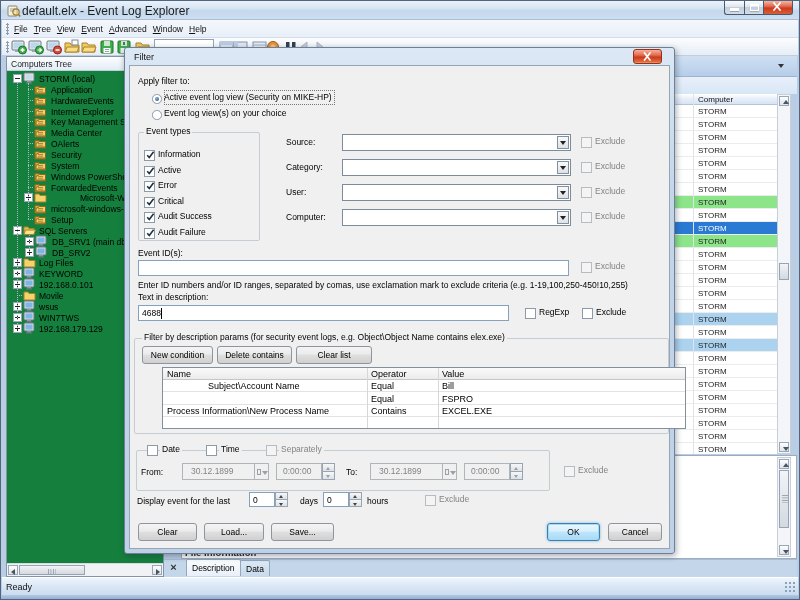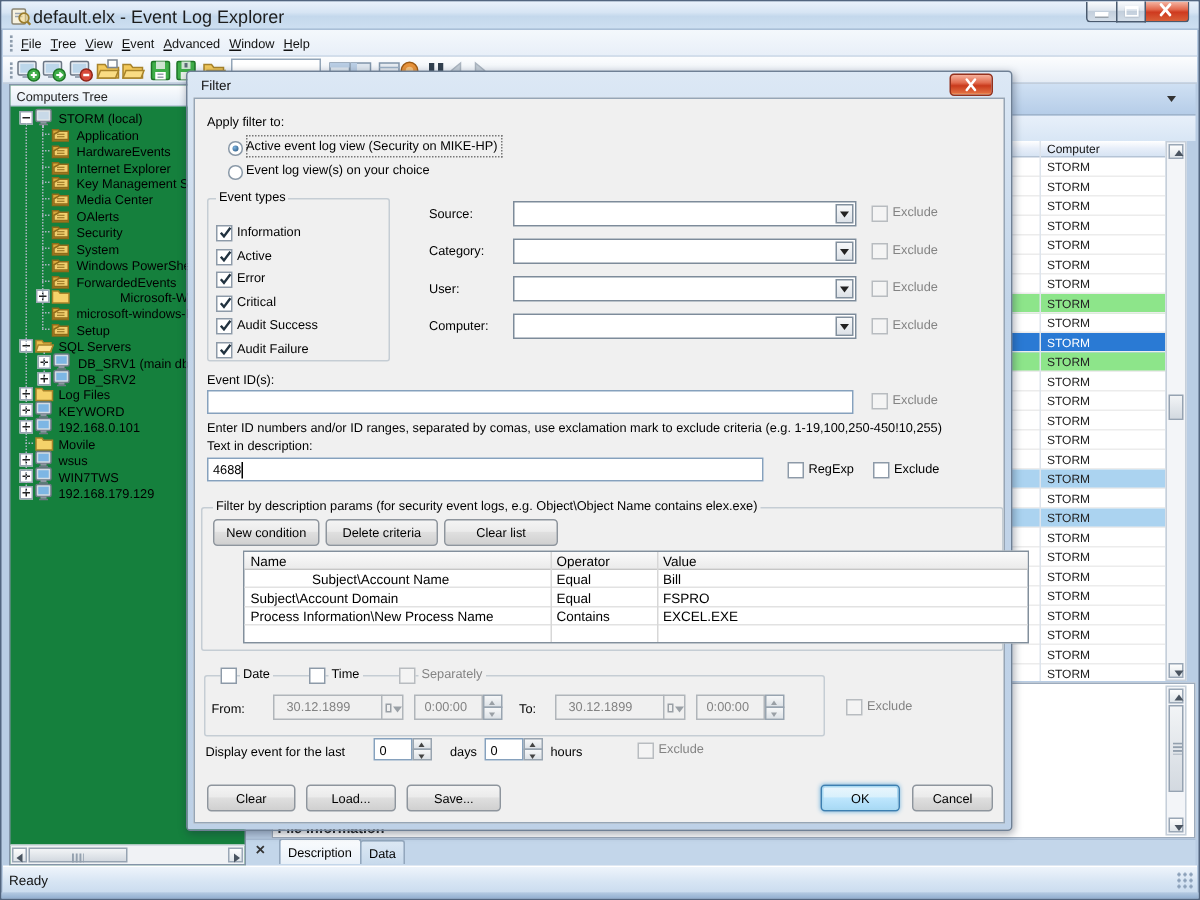--- a/index.html
+++ b/index.html
@@ -761,37 +761,36 @@
       </div>
       <div class="checkbox" style="left:395px;top:242px;"></div>
       <span class="lbl" style="left:409px;top:241px;">RegExp</span>
       <div class="checkbox" style="left:452px;top:242px;"></div>
       <span class="lbl" style="left:466px;top:241px;">Exclude</span>
 
       <div class="groupbox" style="left:4px;top:272px;width:535px;height:96px;"></div>
       <span class="group-caption" style="left:12px;top:266px;">Filter by description params (for security event logs, e.g. Object\Object Name contains elex.exe)</span>
       <div id="param-buttons">
           <div class="btn" style="left: 12px; top: 280px; width: 71px;">New condition</div>
-          <div class="btn" style="left: 87px; top: 280px; width: 75px;">Delete criteria</div>
+          <div class="btn" style="left: 87px; top: 280px; width: 75px;">Delete contains</div>
           <div class="btn" style="left: 166px; top: 280px; width: 76px;">Clear list</div>
         </div>
       <div class="ftable" style="left:8px;top:301px;width:524px;height:62px;margin-left:24px;">
         <div class="ftable-header" id="ftable-header">
             <span class="fcell" style="left: 0px; width: 204px;">Name</span>
             <span class="fcell" style="left: 204px; width: 71px;">Operator</span>
             <span class="fcell" style="left: 275px; width: 249px;">Value</span>
           </div>
         <div id="ftable-rows">
             <div class="frow" style="top: 12px;">
               <span class="fcell" style="left: 0px; width: 204px; padding-left: 45px;">Subject\Account Name</span>
               <span class="fcell" style="left: 204px; width: 71px;">Equal</span>
               <span class="fcell" style="left: 275px; width: 249px;">Bill</span>
             </div>
             <div class="frow" style="top: 24.5px;">
-              <span class="fcell" style="left: 0px; width: 204px;">Subject\Account Domain</span>
               <span class="fcell" style="left: 204px; width: 71px;">Equal</span>
               <span class="fcell" style="left: 275px; width: 249px;">FSPRO</span>
             </div>
             <div class="frow" style="top: 37px;">
               <span class="fcell" style="left: 0px; width: 204px;">Process Information\New Process Name</span>
               <span class="fcell" style="left: 204px; width: 71px;">Contains</span>
               <span class="fcell" style="left: 275px; width: 249px;">EXCEL.EXE</span>
             </div>
           </div>
         <div class="fcol-line" style="left:204px;"></div>

